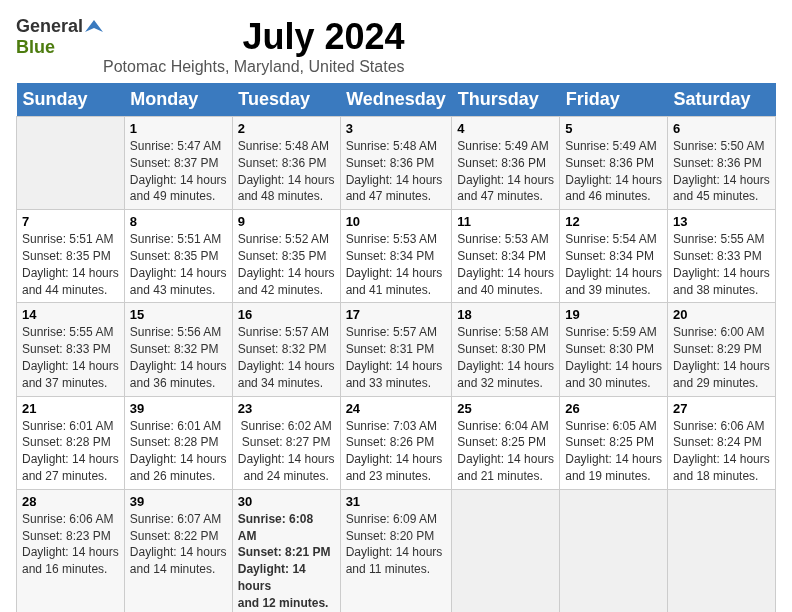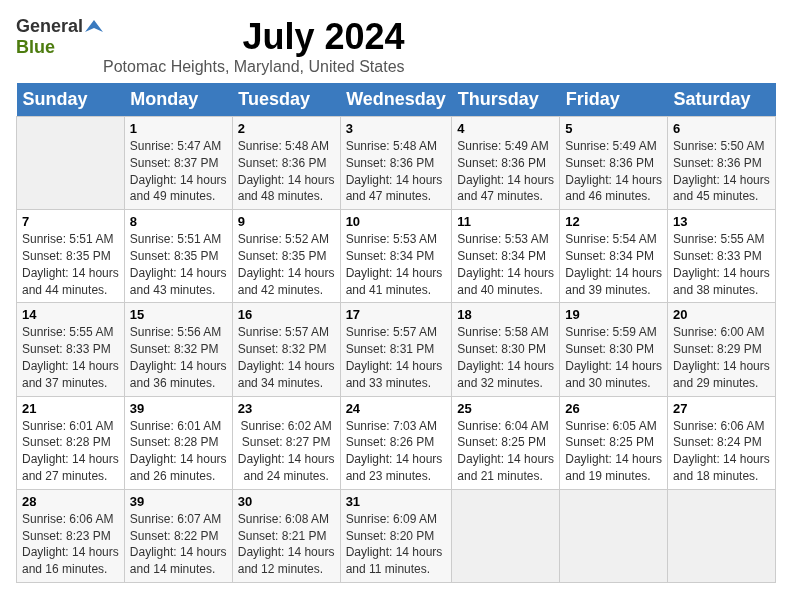--- a/index.html
+++ b/index.html
@@ -325,21 +325,21 @@
         </td>
         <td>
           <span class="day-number">39</span>
           <div class="day-info" style="white-space: pre-line;">Sunrise: 6:07 AM
 Sunset: 8:22 PM
 Daylight: 14 hours
 and 14 minutes.</div>
         </td>
         <td>
           <span class="day-number">30</span>
-          <div class="day-info" style="white-space: pre-line;">Sunrise: 6:08 AM
+          <div class="day-info" style="white-space: pre-line; font-weight: bold;">Sunrise: 6:08 AM
 Sunset: 8:21 PM
 Daylight: 14 hours
 and 12 minutes.</div>
         </td>
         <td>
           <span class="day-number">31</span>
           <div class="day-info" style="white-space: pre-line;">Sunrise: 6:09 AM
 Sunset: 8:20 PM
 Daylight: 14 hours
 and 11 minutes.</div>

